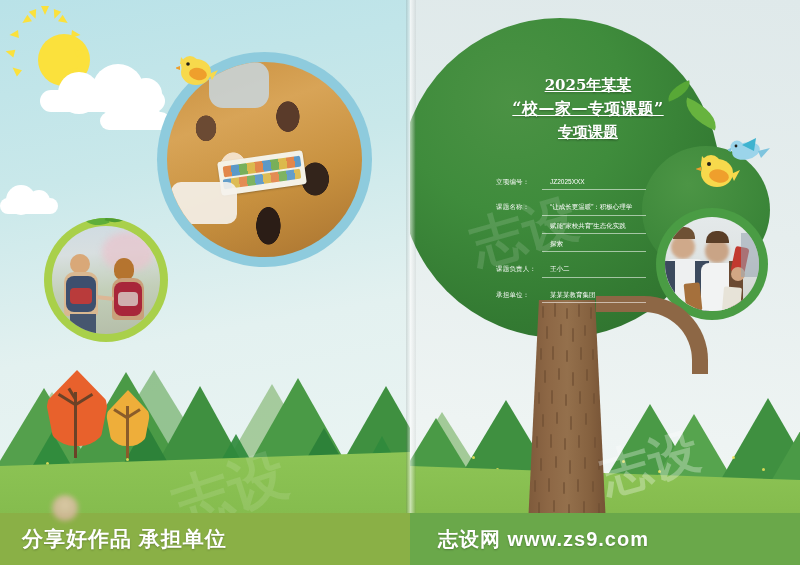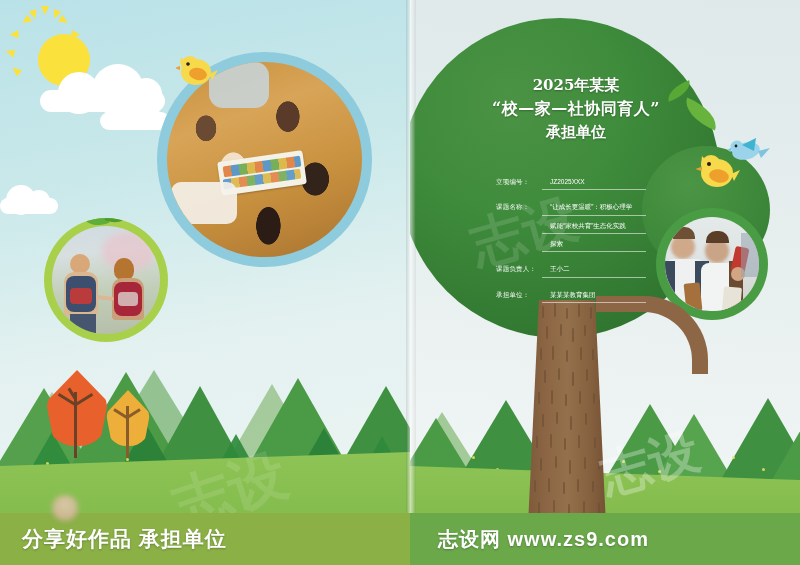--- a/index.html
+++ b/index.html
@@ -327,24 +327,24 @@
       <div class="bark" style="left:35px;top:182px;height:12px;"></div>
       <div class="bark" style="left:49px;top:179px;height:13px;"></div>
       <div class="bark" style="left:64px;top:181px;height:11px;"></div>
       <div class="bark" style="left:10px;top:202px;height:13px;"></div>
       <div class="bark" style="left:25px;top:200px;height:12px;"></div>
       <div class="bark" style="left:40px;top:204px;height:14px;"></div>
       <div class="bark" style="left:55px;top:201px;height:12px;"></div>
       <div class="bark" style="left:70px;top:203px;height:11px;"></div>
     </div>
 
-    <div class="title" style="left:46px;top:74px;width:240px;">
+    <div class="title" style="left:58px;top:74px;width:240px;text-decoration:underline;">
       <div class="t1">2025年某某</div>
-      <div class="t2">“校—家—社协同育人”</div>
-      <div class="t3">承担单位</div>
+      <div class="t2">“校—家—专项课题”</div>
+      <div class="t3">专项课题</div>
     </div>
 
     <div class="form" style="left:86px;top:176px;width:150px;" id="form-host">
         <div class="frow">
           <div class="flabel">立项编号：</div>
           <div class="fvals">
             <div class="fval">JZ2025XXX</div>
           </div>
         </div>
         <div class="frow">

